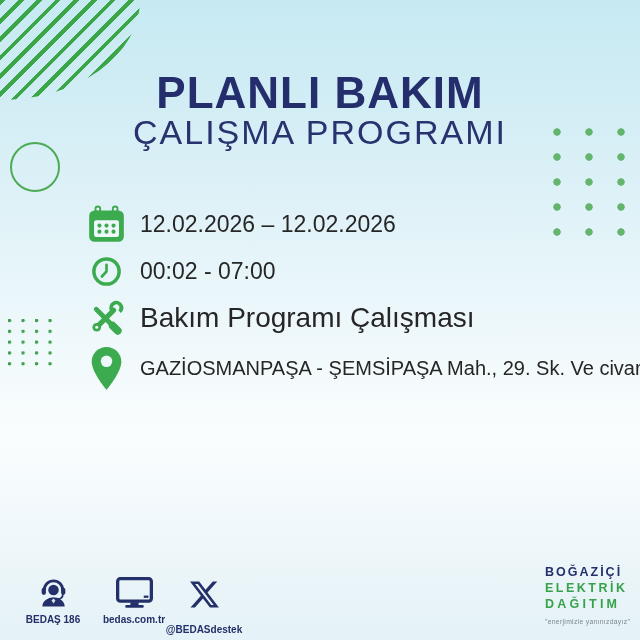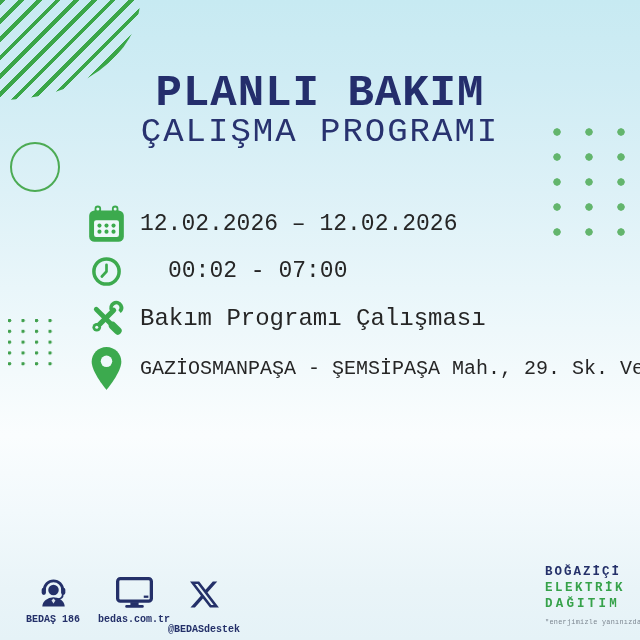--- a/index.html
+++ b/index.html
@@ -1,18 +1,18 @@
 <!DOCTYPE html>
 <html><head>
 <meta charset="utf-8">
 <style>
   html,body{margin:0;padding:0;background:#dfeef3;}
   .canvas{
     position:relative;width:640px;height:640px;overflow:hidden;
-    font-family:Liberation Mono, monospace;
+    font-family:Liberation Sans, sans-serif;
     background:linear-gradient(180deg,#c7eaf2 0%,#cfecf4 12%,#ddf1f7 30%,#e9f6fa 45%,#f3fafc 58%,#fafdfe 68%,#f2f9fc 80%,#e9f4f8 92%,#e5f2f7 100%);
   }
   
   .stripes{
     position:absolute;left:0;top:0;width:140px;height:100px;
     border-bottom-right-radius:100% 100%;
     background:repeating-linear-gradient(135deg,#3aa648 0 4px,rgba(0,0,0,0) 4px 13px);
   }
   .circle-outline{
     position:absolute;left:10px;top:142px;width:46px;height:46px;
@@ -36,24 +36,24 @@
   .subtitle{
     position:absolute;left:0;right:0;top:113px;margin:0;text-align:center;
     color:#28326f;font-size:34px;font-weight:500;letter-spacing:2px;
   }
   
   .row{position:absolute;left:84px;display:flex;align-items:center;}
   .row .icon-cell{width:44px;display:flex;justify-content:center;align-items:center;flex:0 0 44px;}
   .row .row-text{margin-left:12px;color:#262626;white-space:nowrap;}
   .row-date{top:202px;height:44px;}
   .row-date .row-text{font-size:23px;}
-  .row-time{top:251px;height:40px;gap:28px;}
+  .row-time{top:251px;height:40px;}
   .row-time .row-text{font-size:23px;}
   .row-work{top:297px;height:42px;}
-  .row-work .row-text{font-size:24px;}
+  .row-work .row-text{font-size:28px;}
   .row-loc{top:343px;height:50px;}
   .row-loc .row-text{font-size:20px;}
   
   .contact{position:absolute;display:flex;flex-direction:column;align-items:center;}
   .contact .c-icon{height:36px;display:flex;align-items:flex-end;justify-content:center;}
   .contact .c-label{margin-top:6px;font-size:10px;font-weight:700;color:#243069;white-space:nowrap;}
   .contact-1{left:18px;top:572px;width:70px;}
   .contact-2{left:98px;top:572px;width:72px;}
   .contact-3{left:164px;top:572px;width:80px;gap:10px;}
   

